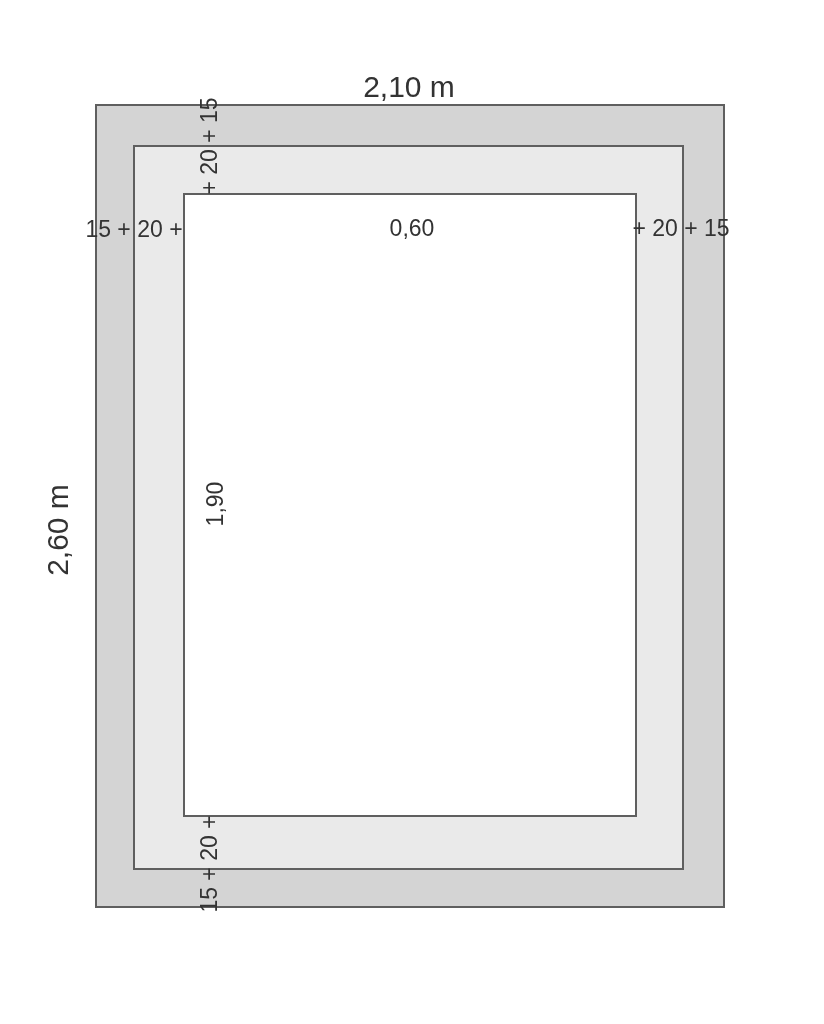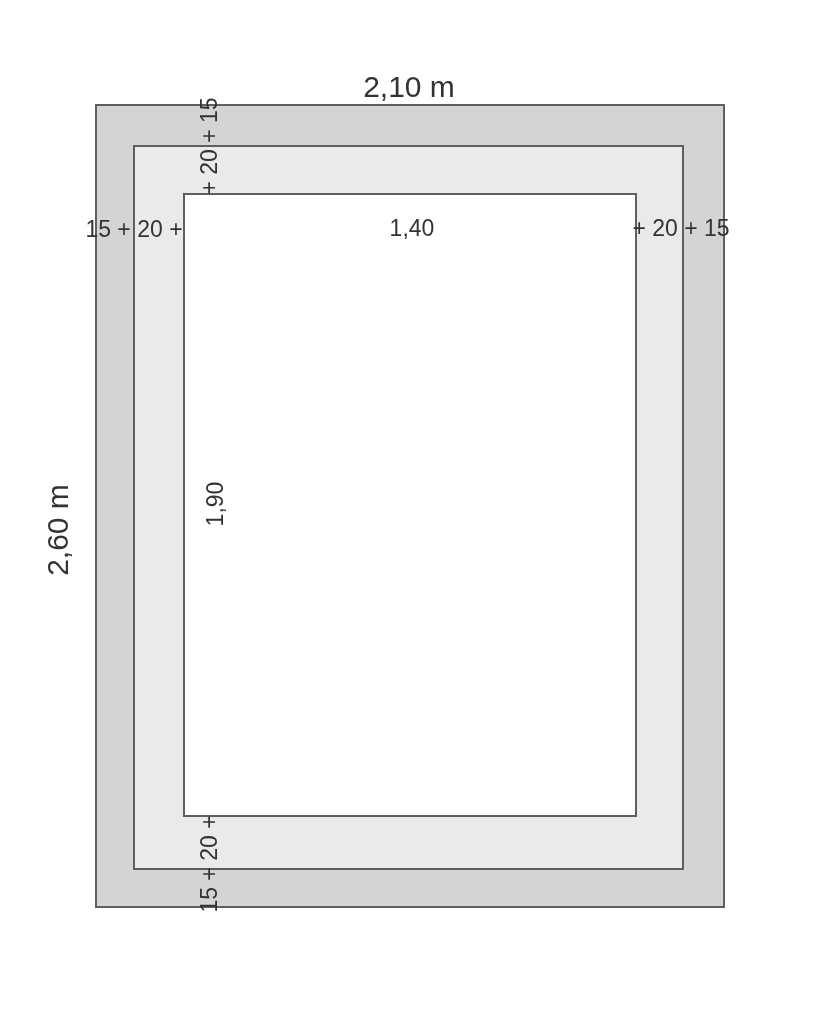--- a/index.html
+++ b/index.html
@@ -83,17 +83,17 @@
   <div class="rect" id="inner-rect"></div>
 
   <div class="label cm-label vertical" id="label-border-top">+ 20 + 15</div>
 
   <div class="label cm-label" id="label-border-left">15 + 20 +</div>
 
   <div class="label cm-label" id="label-border-right">+ 20 + 15</div>
 
   <div class="label cm-label vertical" id="label-border-bottom">15 + 20 +</div>
 
-  <div class="label cm-label" id="label-inner-width">1,40</div>
+  <div class="label cm-label" id="label-inner-width">0,60</div>
 
   <div class="label cm-label vertical" id="label-inner-height">1,90</div>
 
 </div>
 
 </body></html>

